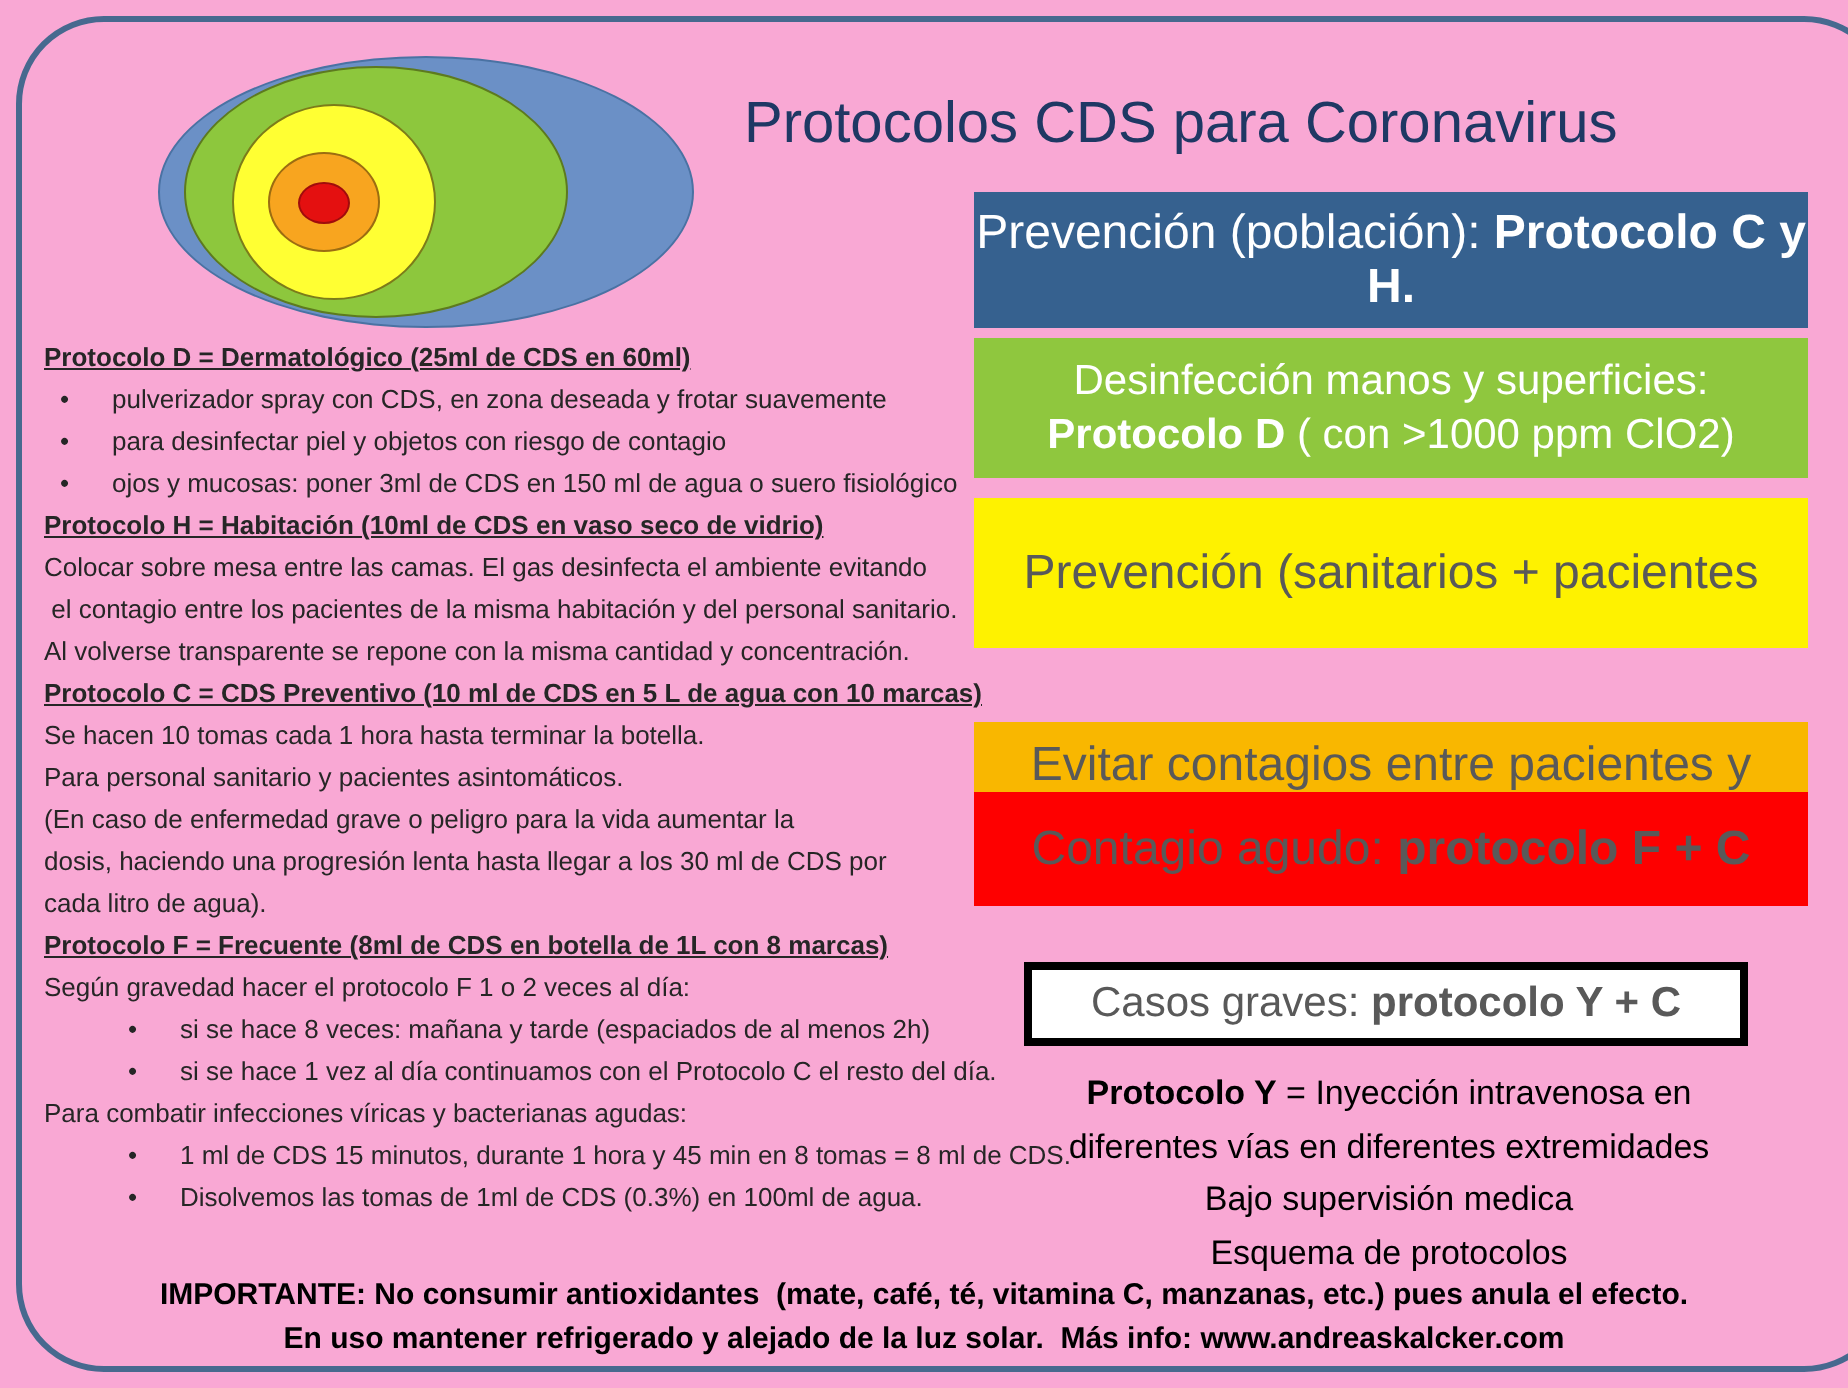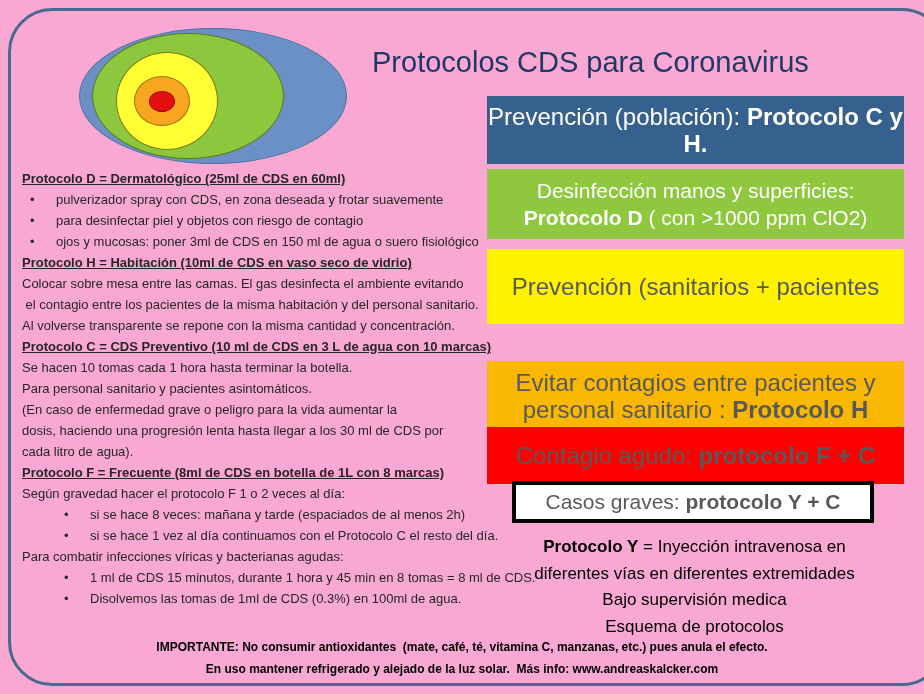--- a/index.html
+++ b/index.html
@@ -22,39 +22,39 @@
   
   .rbox{position:absolute;left:487px;width:417px;box-sizing:border-box;padding:0 14px;
         display:flex;flex-direction:column;justify-content:center;align-items:center;
         text-align:center;font-size:24px;line-height:27px;}
   .bline{white-space:pre;}
   .bline b{font-weight:bold;}
   .rbox.b1{top:96px; height:68px;background:#36618F;color:#FFFFFF;}
   .rbox.b2{top:169px;height:70px;background:#8FC73E;color:#FFFFFF;font-size:21px;}
   .rbox.b3{top:249px;height:75px;background:#FEF200;color:#595959;}
   .rbox.b4{top:333px;height:69px;background:#F9B700;color:#595959;margin-top:28px;}
-  .rbox.b5{top:427px;height:57px;background:#FE0000;color:#595959;}
+  .rbox.b5{top:396px;height:57px;background:#FE0000;color:#595959;}
   .rbox.b6{top:481px;height:42px;left:512px;width:362px;background:#FFFFFF;color:#595959;
            border:4px solid #000;font-size:21px;line-height:32px;}
 
   .ynote{position:absolute;left:486px;top:534px;width:417px;text-align:center;
          font-size:17px;line-height:26.5px;color:#000;}
   .ynote b{font-weight:bold;}
   .ynote div{white-space:pre;}
 
   
   .left-col{position:absolute;left:22px;top:168px;width:470px;font-size:13px;line-height:21px;}
   .left-col .ln{white-space:pre;}
   .lh{font-weight:bold;text-decoration:underline;white-space:pre;}
   .bullet{display:flex;white-space:pre;}
   .bullet .dot{flex:0 0 26px;margin-left:8px;}
   .bullet.l2 .dot{margin-left:42px;}
 
   .footer{position:absolute;left:0;top:637px;width:924px;text-align:center;
-          font-weight:bold;font-size:12px;line-height:21.5px;color:#000;}
+          font-weight:bold;font-size:15px;line-height:21.5px;color:#000;}
   .footer div{white-space:pre;}
 </style>
 </head>
 <body>
 
 <div class="slide">
   <div class="frame"></div>
 
   <div class="venn">
     <div class="el blue"></div>
@@ -106,21 +106,21 @@
     <div class="lh">Protocolo D = Dermatológico (25ml de CDS en 60ml)</div>
     <div class="bullet l1"><span class="dot">•</span><span>pulverizador spray con CDS, en zona deseada y frotar suavemente</span></div>
     <div class="bullet l1"><span class="dot">•</span><span>para desinfectar piel y objetos con riesgo de contagio</span></div>
     <div class="bullet l1"><span class="dot">•</span><span>ojos y mucosas: poner 3ml de CDS en 150 ml de agua o suero fisiológico</span></div>
 
     <div class="lh">Protocolo H = Habitación (10ml de CDS en vaso seco de vidrio)</div>
     <div class="ln">Colocar sobre mesa entre las camas. El gas desinfecta el ambiente evitando</div>
     <div class="ln"> el contagio entre los pacientes de la misma habitación y del personal sanitario.</div>
     <div class="ln">Al volverse transparente se repone con la misma cantidad y concentración.</div>
 
-    <div class="lh">Protocolo C = CDS Preventivo (10 ml de CDS en 3 L de agua con 10 marcas)</div>
+    <div class="lh">Protocolo C = CDS Preventivo (10 ml de CDS en 5 L de agua con 10 marcas)</div>
     <div class="ln">Se hacen 10 tomas cada 1 hora hasta terminar la botella.</div>
     <div class="ln">Para personal sanitario y pacientes asintomáticos.</div>
     <div class="ln">(En caso de enfermedad grave o peligro para la vida aumentar la</div>
     <div class="ln">dosis, haciendo una progresión lenta hasta llegar a los 30 ml de CDS por</div>
     <div class="ln">cada litro de agua).</div>
 
     <div class="lh">Protocolo F = Frecuente (8ml de CDS en botella de 1L con 8 marcas)</div>
     <div class="ln">Según gravedad hacer el protocolo F 1 o 2 veces al día:</div>
     <div class="bullet l2"><span class="dot">•</span><span>si se hace 8 veces: mañana y tarde (espaciados de al menos 2h)</span></div>
     <div class="bullet l2"><span class="dot">•</span><span>si se hace 1 vez al día continuamos con el Protocolo C el resto del día.</span></div>

